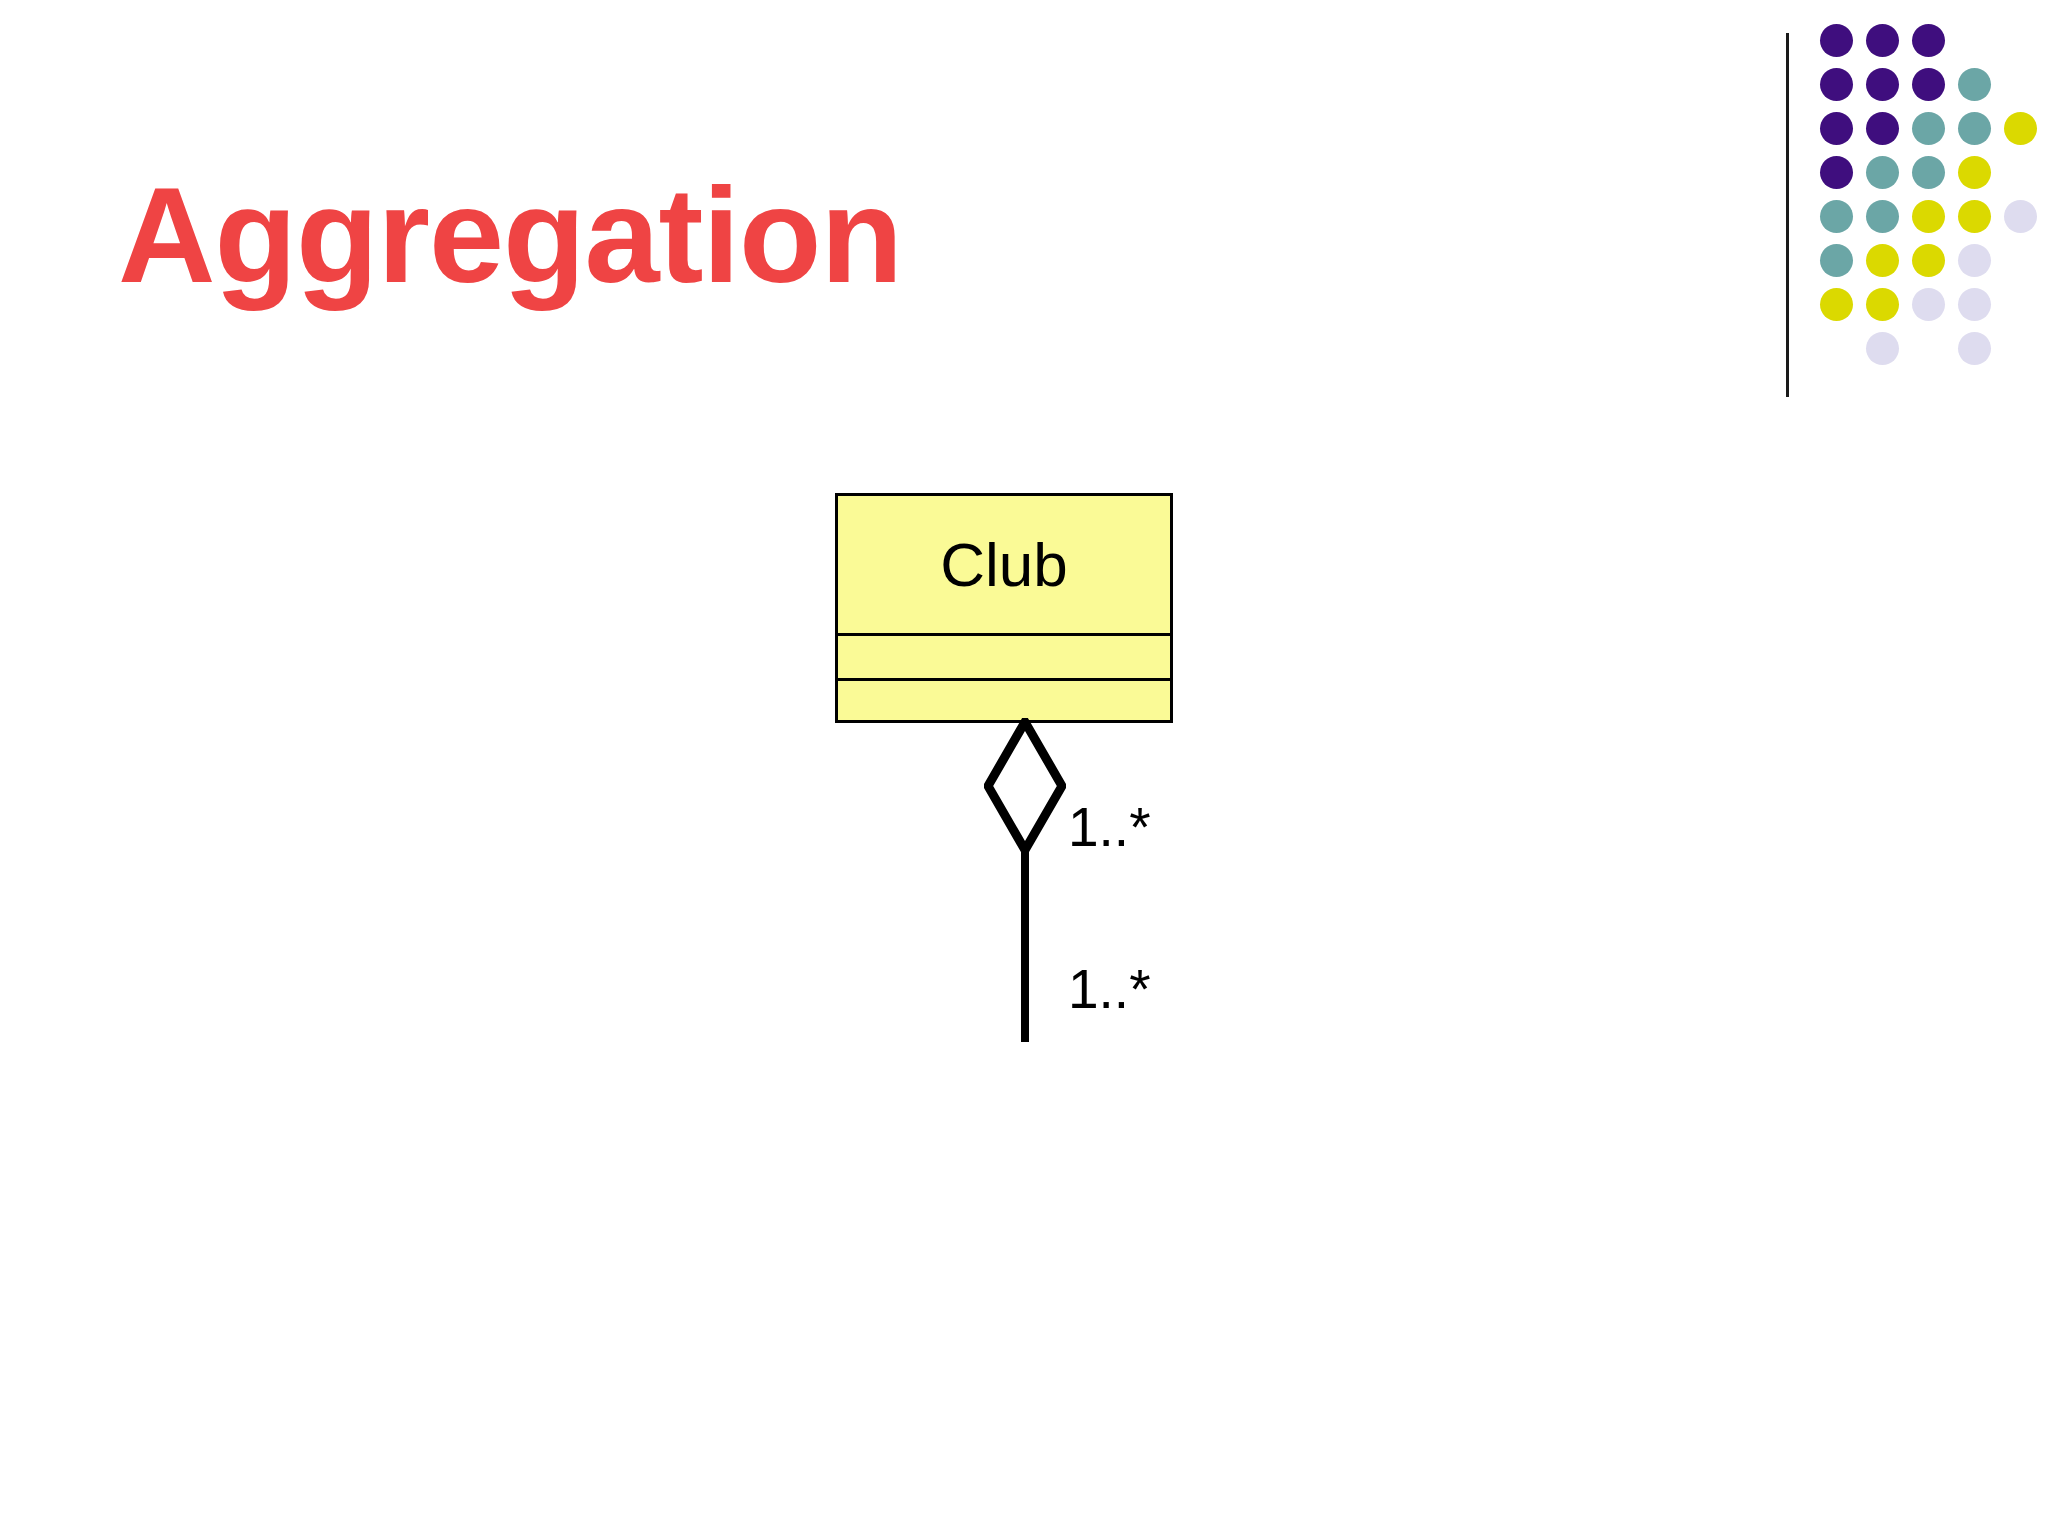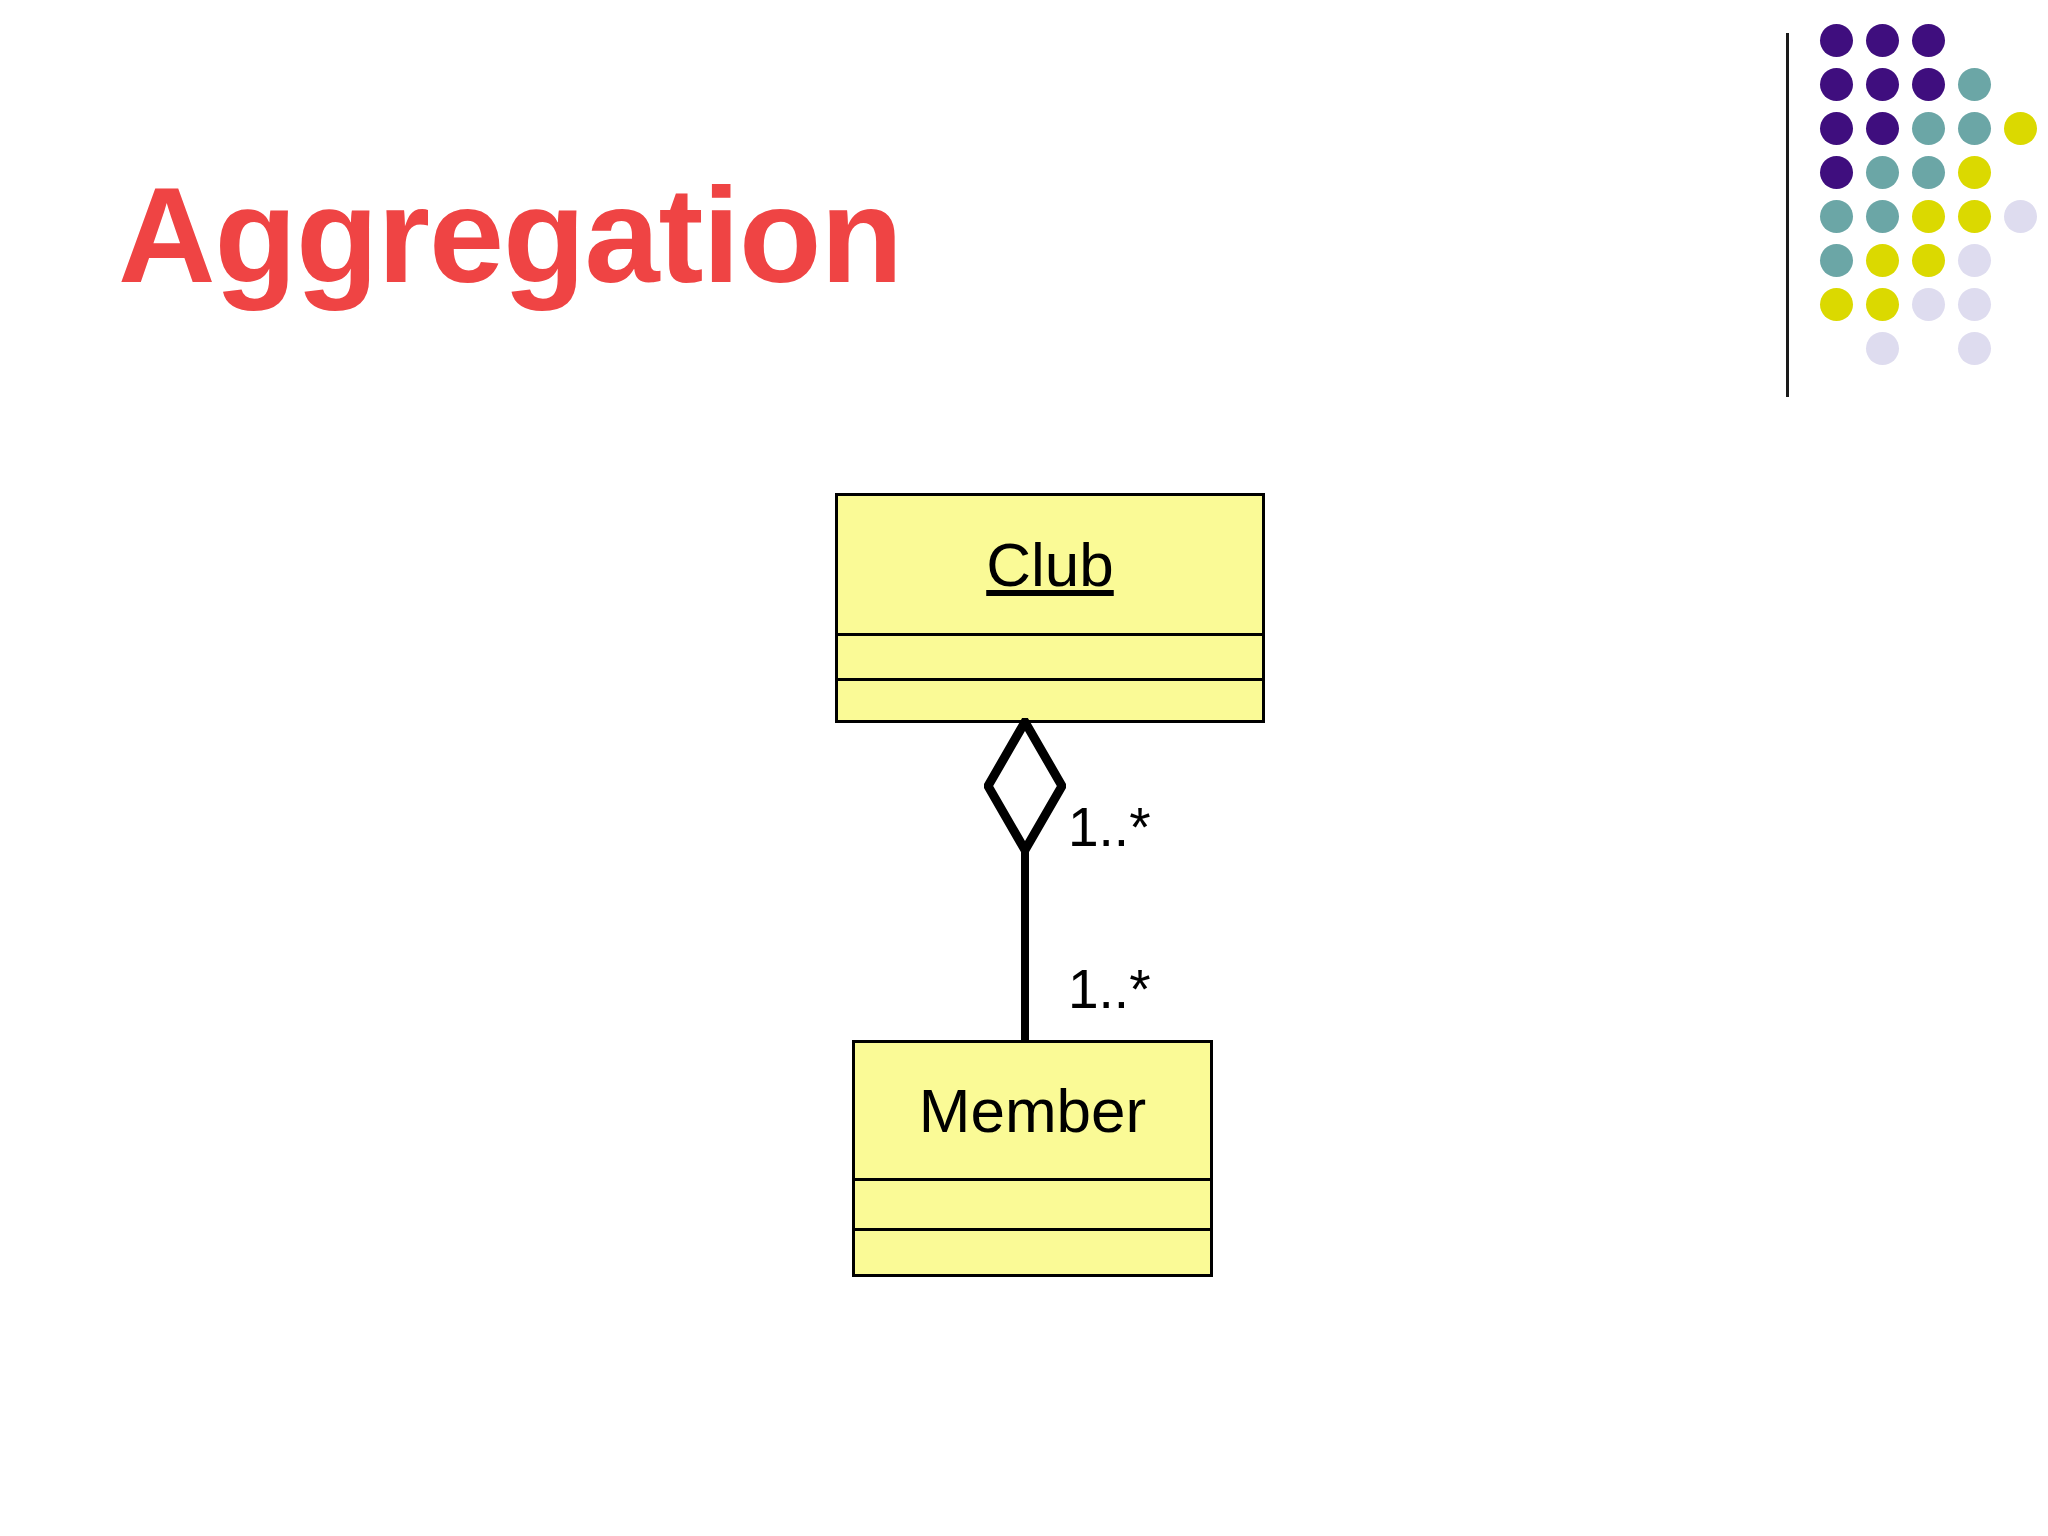--- a/index.html
+++ b/index.html
@@ -89,21 +89,21 @@
   .uml-compartment.divided {
     border-top: 3px solid #000000;
   }
   .uml-name {
     font-family: "Liberation Sans", sans-serif;
     font-size: 62px;
     color: #000000;
     line-height: 1;
   }
 
-  #club-class   { left: 835px;  top: 493px;  width: 430px; height: 230px; text-decoration: underline; }
+  #club-class   { left: 835px;  top: 493px;  width: 338px; height: 230px; }
   #club-c1      { height: 137px; }
   #club-c2      { height: 45px; }
   #club-c3      { height: 48px; }
 
   #member-class { left: 852px;  top: 1040px; width: 361px; height: 237px; }
   #member-c1    { height: 135px; }
   #member-c2    { height: 50px; }
   #member-c3    { height: 52px; }
 
   
@@ -191,22 +191,15 @@
     <div id="assoc-line"></div>
 
     <svg id="agg-diamond" viewBox="0 0 82 136">
       <polygon points="41,4 78,68 41,132 4,68" fill="#FFFFFF" stroke="#000000" stroke-width="9" stroke-linejoin="miter"></polygon>
     </svg>
 
     <div id="mult-top" class="multiplicity">1..*</div>
 
     <div id="mult-bottom" class="multiplicity">1..*</div>
 
-    <div id="member-class" class="uml-class">
-      <div id="member-c1" class="uml-compartment">
-        <span class="uml-name">Member</span>
-      </div>
-      <div id="member-c2" class="uml-compartment divided"></div>
-      <div id="member-c3" class="uml-compartment divided"></div>
-    </div>
 
   </div>
 </div>
 
 </body></html>

